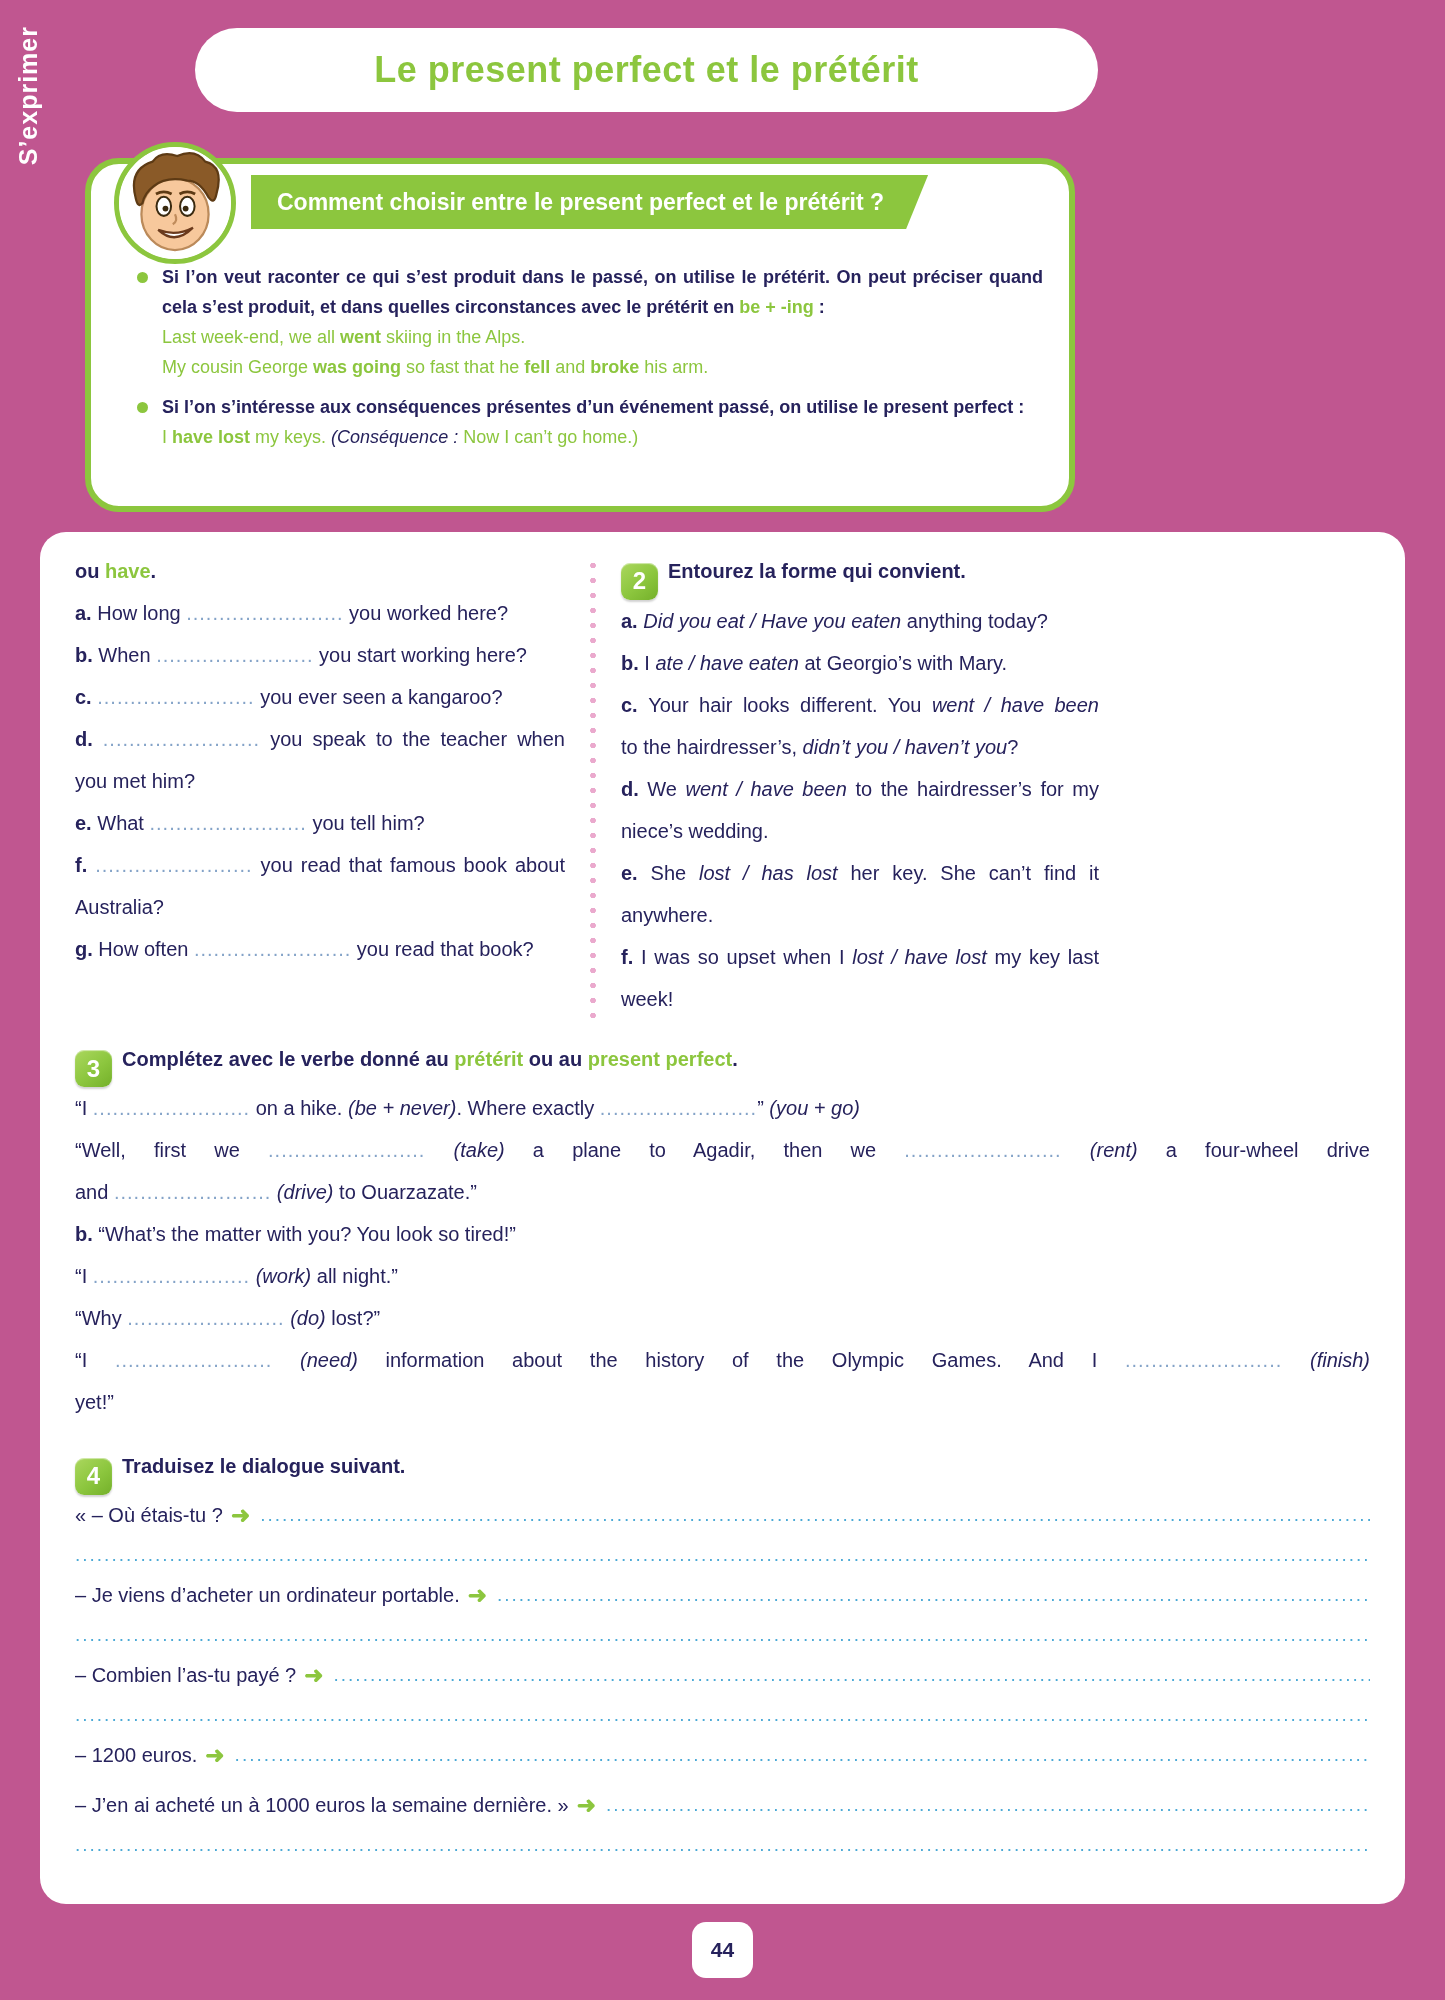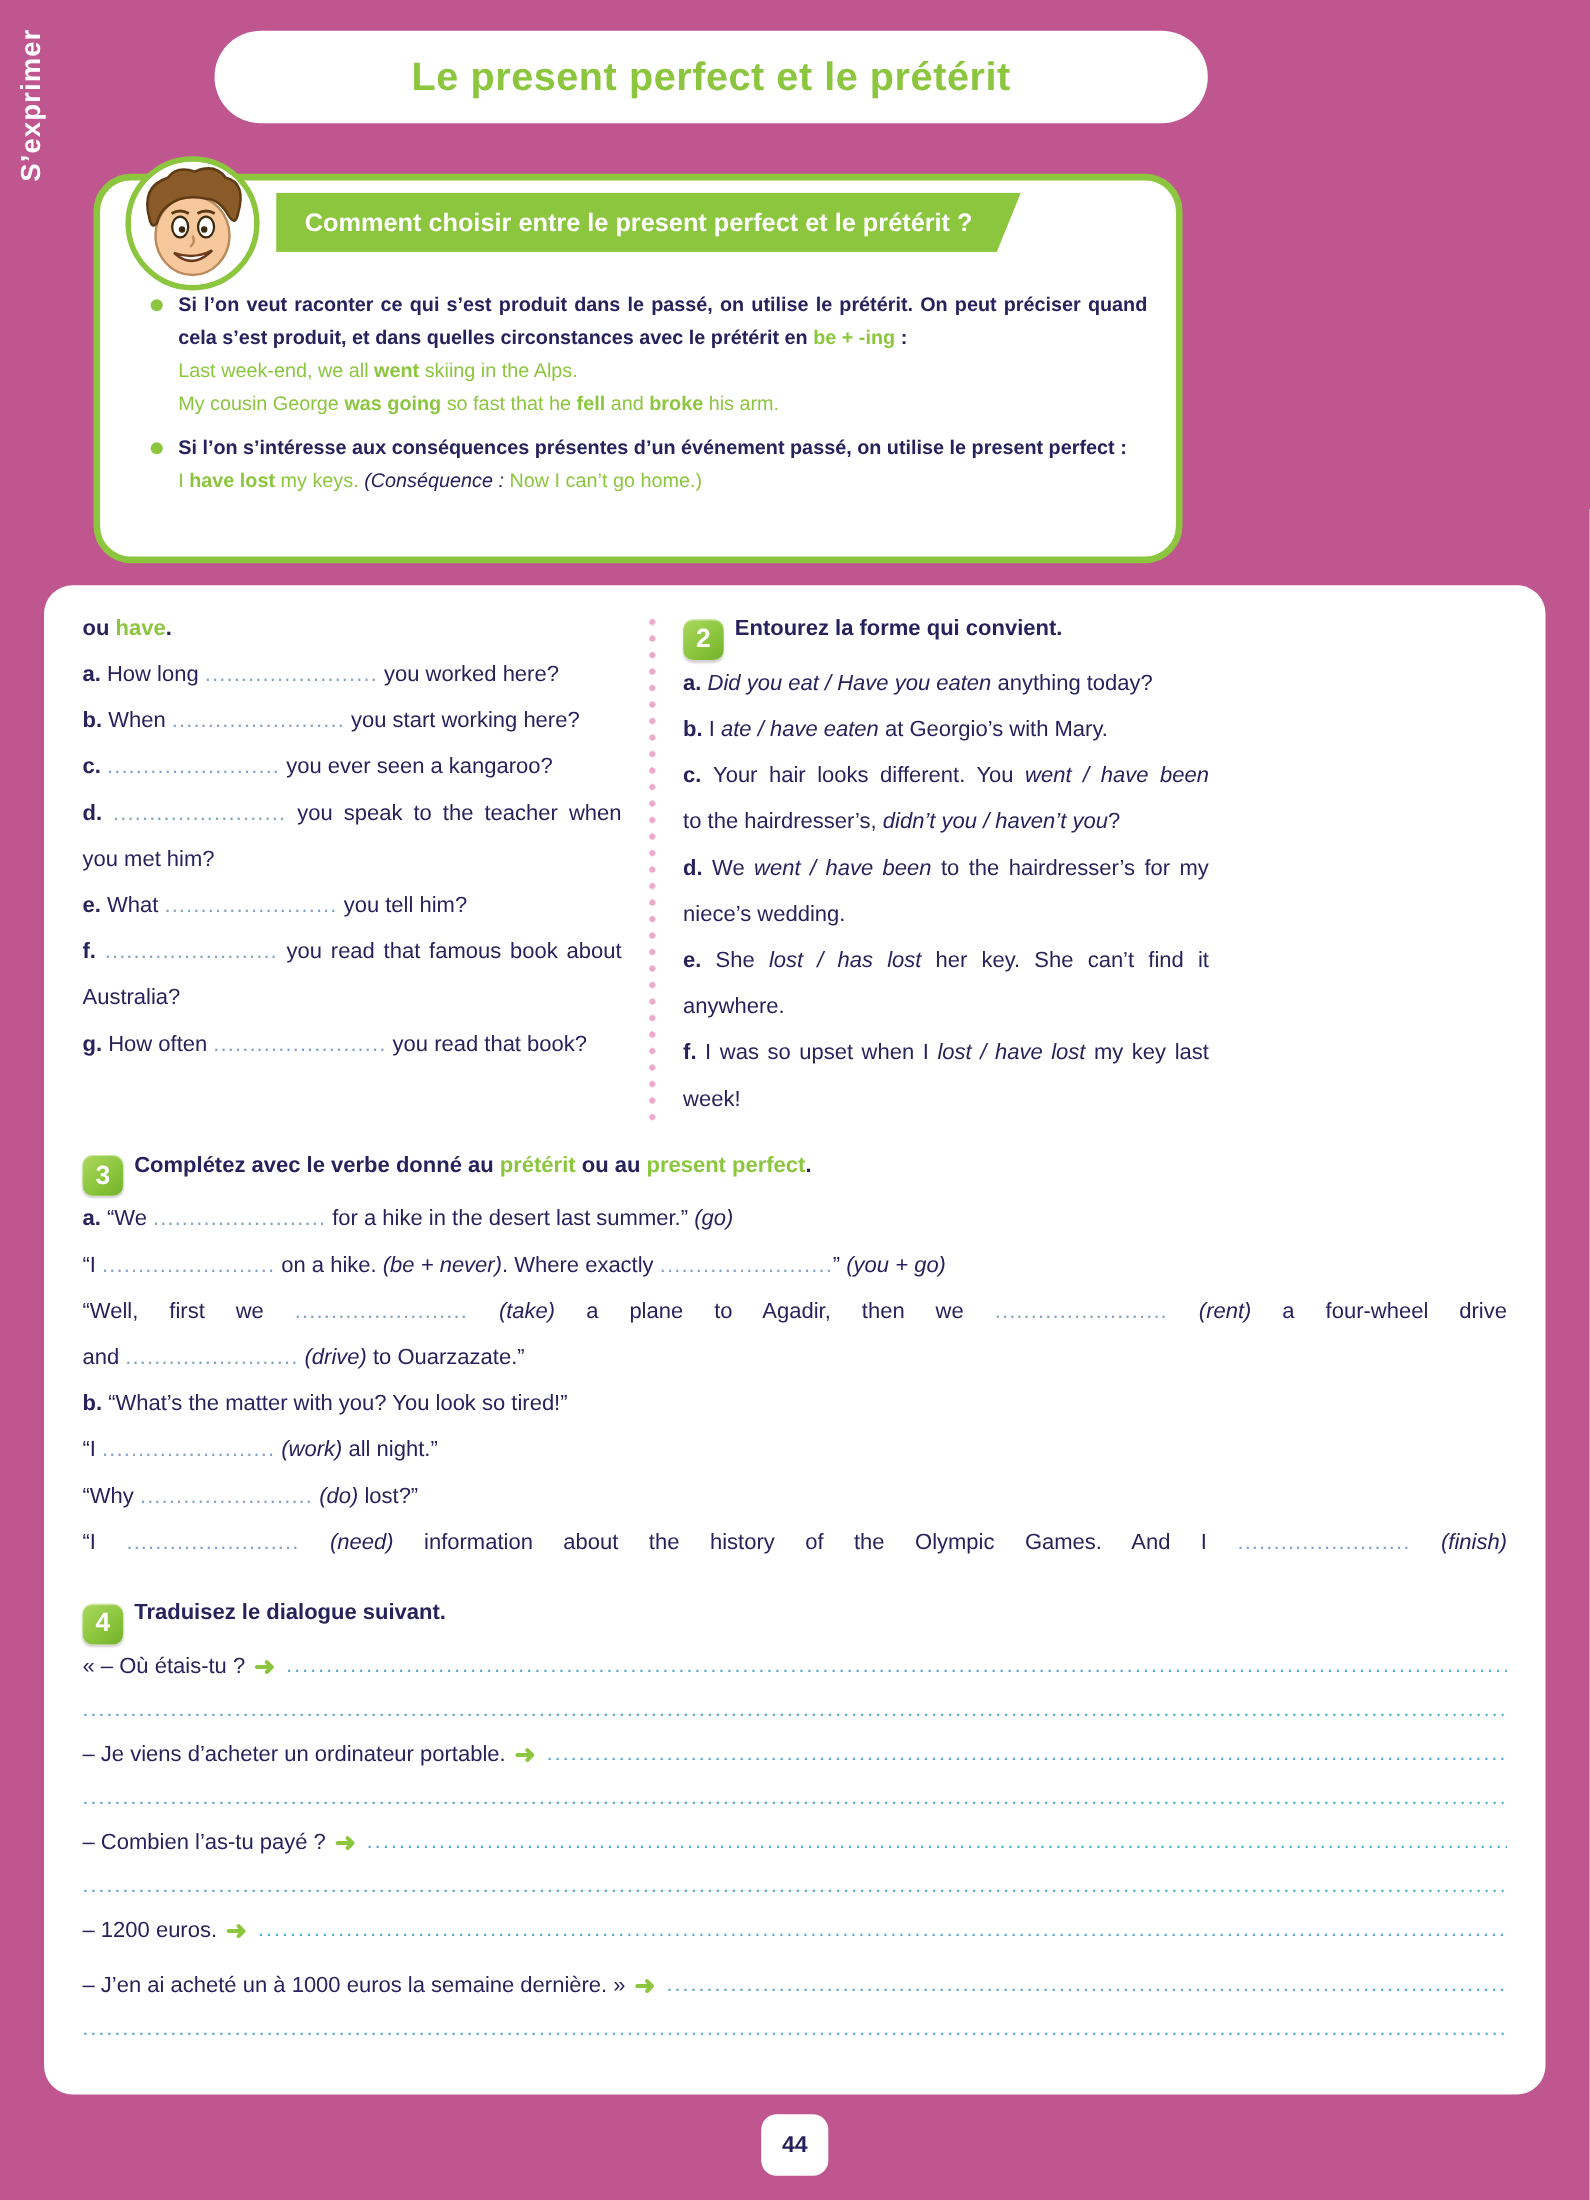--- a/index.html
+++ b/index.html
@@ -171,28 +171,28 @@
         <div class="xline"><span class="s-n">niece’s wedding.</span></div>
         <div class="xline stretch"><span class="s-b">e. </span><span class="s-n">She </span><span class="s-i">lost / has lost</span><span class="s-n"> her key. She can’t find it</span></div>
         <div class="xline"><span class="s-n">anywhere.</span></div>
         <div class="xline stretch"><span class="s-b">f. </span><span class="s-n">I was so upset when I </span><span class="s-i">lost / have lost</span><span class="s-n"> my key last</span></div>
         <div class="xline"><span class="s-n">week!</span></div>
       </div>
     </div>
 
     <div class="ex3">
       <div class="xline"><span class="badge">3</span><span><span class="s-b">Complétez avec le verbe donné au </span><span class="s-gb">prétérit</span><span class="s-b"> ou au </span><span class="s-gb">present perfect</span><span class="s-b">.</span></span></div>
-      <div class="xline"><span class="s-b">a. </span><span class="s-n">“We </span><span class="s-bl">........................</span><span class="s-n"> for a hike in the desert last summer.” </span><span class="s-i">(go)</span></div>
       <div class="xline"><span class="s-n">“I </span><span class="s-bl">........................</span><span class="s-n"> on a hike. </span><span class="s-i">(be + never)</span><span class="s-n">. Where exactly </span><span class="s-bl">........................</span><span class="s-n">” </span><span class="s-i">(you + go)</span></div>
       <div class="xline stretch"><span class="s-n">“Well, first we </span><span class="s-bl">........................</span><span class="s-n"> </span><span class="s-i">(take)</span><span class="s-n"> a plane to Agadir, then we </span><span class="s-bl">........................</span><span class="s-n"> </span><span class="s-i">(rent)</span><span class="s-n"> a four-wheel drive</span></div>
       <div class="xline"><span class="s-n">and </span><span class="s-bl">........................</span><span class="s-n"> </span><span class="s-i">(drive)</span><span class="s-n"> to Ouarzazate.”</span></div>
       <div class="xline"><span class="s-b">b. </span><span class="s-n">“What’s the matter with you? You look so tired!”</span></div>
       <div class="xline"><span class="s-n">“I </span><span class="s-bl">........................</span><span class="s-n"> </span><span class="s-i">(work)</span><span class="s-n"> all night.”</span></div>
       <div class="xline"><span class="s-n">“Why </span><span class="s-bl">........................</span><span class="s-n"> </span><span class="s-i">(do)</span><span class="s-n"> lost?”</span></div>
       <div class="xline stretch"><span class="s-n">“I </span><span class="s-bl">........................</span><span class="s-n"> </span><span class="s-i">(need)</span><span class="s-n"> information about the history of the Olympic Games. And I </span><span class="s-bl">........................</span><span class="s-n"> </span><span class="s-i">(finish)</span></div>
+      <div class="xline"><span class="s-n">yet!”</span></div>
     </div>
 
     <div class="ex4">
       <div class="xline"><span class="badge">4</span><span><span class="s-b">Traduisez le dialogue suivant.</span></span></div>
 
       <div class="t4line">
         <span class="t4text">« – Où étais-tu ?</span>
         <span class="arrow">➜</span>
         <span class="t4fill">........................................................................................................................................................................................................</span>
       </div>

